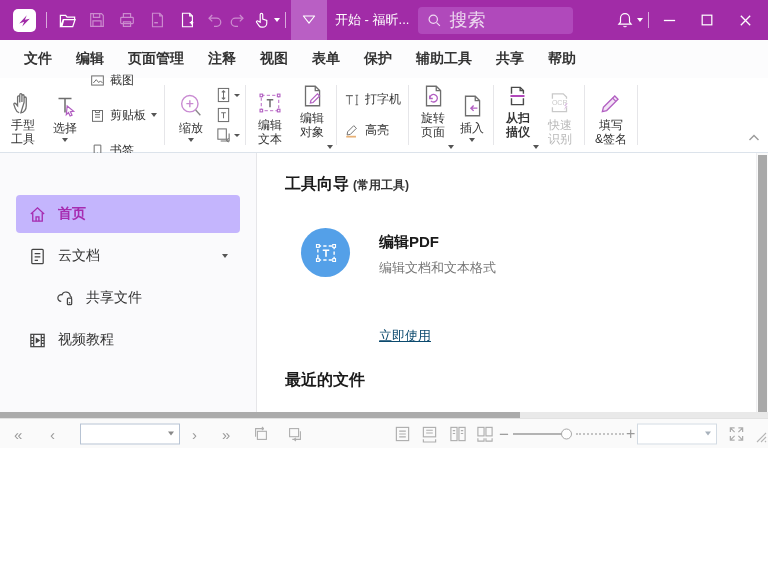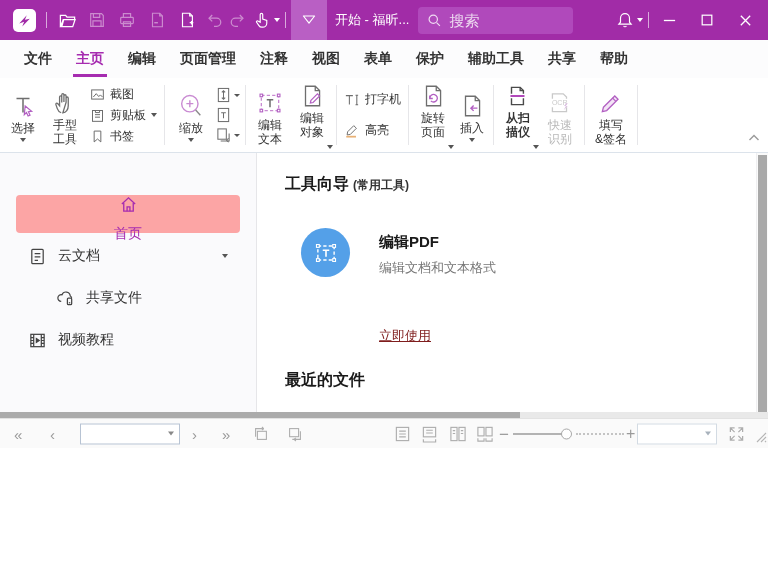--- a/index.html
+++ b/index.html
@@ -12,66 +12,66 @@
   .logo-box { width:23px; height:23px; background:#fff; border-radius:5px; display:flex; align-items:center; justify-content:center; margin:0 5px 0 5px; flex:none; }
   .tb-sep { width:1px; height:16px; background:rgba(255,255,255,.6); margin:0 5px; flex:none; }
   .tb-btn { width:30px; height:30px; display:flex; align-items:center; justify-content:center; border-radius:4px; flex:none; color:#fff; }
   .tb-btn.dim { opacity:.45; }
   .tb-btn.narrow { width:24px; }
   .hand-group { display:flex; align-items:center; flex:none; }
   .wcaret { width:0; height:0; border-left:3.5px solid transparent; border-right:3.5px solid transparent; border-top:4px solid #fff; }
   .start-btn { width:36px; height:40px; background:#B95FC4; display:flex; align-items:center; justify-content:center; flex:none; }
   .tb-title { font-size:13px; margin:0 9px 0 8px; white-space:nowrap; flex:none; }
   .searchbox { width:155px; height:27px; background:#B049BB; border-radius:4px; display:flex; align-items:center; padding:0 9px; gap:7px; flex:none; }
-  .searchbox input { border:none; outline:none; background:transparent; color:#fff; font-size:15px; width:100px; font-family:inherit; }
+  .searchbox input { border:none; outline:none; background:transparent; color:#fff; font-size:18px; width:100px; font-family:inherit; }
   .searchbox input::placeholder { color:#EDD9F0; opacity:1; }
   .tb-right { margin-left:auto; display:flex; align-items:center; }
 
   
   .menubar { height:38px; background:#FCFCFD; display:flex; align-items:stretch; padding:0 12px; flex:none; }
   .menu-tab { padding:8px 12px; display:flex; align-items:center; font-size:14px; font-weight:bold; color:#333; position:relative; white-space:nowrap; }
   .menu-tab.active { color:#A62CB0; }
   .menu-tab.active::after { content:""; position:absolute; left:9px; right:9px; bottom:1px; height:3px; background:#A62CB0; }
 
   
   .toolbar { height:75px; background:#fff; border-bottom:1px solid #DCE3EB; display:flex; align-items:center; padding:0 2px; position:relative; flex:none; }
   .tsep { width:1px; height:60px; background:#E6E6E9; margin:0 3px; flex:none; }
   .tbtn { display:flex; flex-direction:column; align-items:center; width:42px; padding-top:3px; flex:none; color:#333; cursor:default; }
   .tbtn .bigicon { height:30px; display:flex; align-items:center; justify-content:center; color:#6E6E6E; }
   .tlabel { font-size:12px; line-height:14px; text-align:center; white-space:pre-line; position:relative; }
   .tlabel .caret-br { position:absolute; right:-9px; bottom:4px; }
   .caret { width:0; height:0; border-left:3.5px solid transparent; border-right:3.5px solid transparent; border-top:4px solid #555; }
   .caret.under { margin-top:3px; }
-  .tcol { display:flex; flex-direction:column; justify-content:center; gap:3px; flex:none; padding:0 4px; }
+  .tcol { display:flex; flex-direction:column; justify-content:center; gap:17px; flex:none; padding:0 4px; }
   .srow { display:flex; align-items:center; gap:5px; font-size:12px; color:#333; height:18px; }
   .srow .sicon { color:#6E6E6E; display:flex; }
   .fitcol { display:flex; flex-direction:column; gap:4px; padding:0 2px; }
   .fitrow { display:flex; align-items:center; gap:3px; color:#6E6E6E; }
   .dim-btn { color:#B9B9B9 !important; }
   .dim-btn .bigicon { color:#C9C9C9 !important; }
   .collapse-btn { position:absolute; right:8px; bottom:6px; color:#9A9A9A; }
 
   
   .content { flex:1; display:flex; min-height:0; }
   .sidebar { width:257px; background:#FAFAFC; border-right:1px solid #E6E6E9; padding-top:38px; position:relative; flex:none; }
   .side-item { height:38px; margin:4px 16px 3px 16px; display:flex; align-items:center; gap:11px; padding:0 12px; font-size:14px; color:#333; border-radius:4px; }
   .side-item .sico { display:flex; color:#444; }
-  .side-item.active { background:#fca5a5; color:#A62CB0; font-weight:normal;flex-direction:column; }
+  .side-item.active { background:#c4b5fd; color:#A62CB0; font-weight:bold; }
   .side-item.active .sico { color:#A62CB0; }
   .side-item.indent { padding-left:40px; }
   .side-caret { margin-left:auto; }
   .open-file-btn { position:absolute; left:14px; right:17px; top:262px; height:32px; background:#fff; border:1px solid #D5D5DA; border-radius:4px; display:flex; align-items:center; justify-content:center; font-size:14px; font-weight:bold; color:#333; }
 
   .main { flex:1; background:#fff; position:relative; overflow:hidden; }
   .wizard-title { position:absolute; left:28px; top:21px; font-size:16px; font-weight:bold; color:#1a1a1a; }
   .wizard-sub { font-size:12px; font-weight:bold; color:#333; margin-left:4px; }
   .card-icon { position:absolute; left:44px; top:75px; width:49px; height:49px; border-radius:50%; background:#54A0E8; display:flex; align-items:center; justify-content:center; }
   .card-title { position:absolute; left:122px; top:80px; font-size:15px; font-weight:bold; color:#1a1a1a; }
   .card-desc { position:absolute; left:122px; top:106px; font-size:13px; color:#777; }
-  .card-action { position:absolute; left:122px; top:174px; font-size:13px; color:#7f1d1d; text-decoration:underline; }
+  .card-action { position:absolute; left:122px; top:174px; font-size:13px; color:#0c4a6e; text-decoration:underline; }
   .recent-title { position:absolute; left:28px; top:217px; font-size:16px; font-weight:bold; color:#1a1a1a; }
 
   
   .wm-circle { position:absolute; left:342px; top:280px; width:156px; height:156px; border-radius:50%; background:#F4F4F6; }
   .wm-doc { position:absolute; left:382px; top:312px; }
   .wm-spark { position:absolute; color:#C9C9CD; }
 
   
   .vscroll { position:absolute; right:0; top:0; bottom:0; width:12px; background:#FAFAFA; border-left:1px solid #EFEFF1; }
   .vthumb { position:absolute; left:1px; right:1px; top:2px; height:290px; background:#A9A9A9; }
@@ -196,53 +196,52 @@
       <div class="tb-btn">
         <svg width="15" height="15" viewBox="0 0 16 16" stroke="#fff" stroke-width="1.4">
             <path d="M3 3 L13 13 M13 3 L3 13"></path>
           </svg>
       </div>
     </div>
   </div>
 
   <div class="menubar">
     <div class="menu-tab">文件</div>
-    <div class="menu-tab active">主页</div>
     <div class="menu-tab">编辑</div>
     <div class="menu-tab">页面管理</div>
     <div class="menu-tab">注释</div>
     <div class="menu-tab">视图</div>
     <div class="menu-tab">表单</div>
     <div class="menu-tab">保护</div>
     <div class="menu-tab">辅助工具</div>
     <div class="menu-tab">共享</div>
     <div class="menu-tab">帮助</div>
   </div>
 
   <div class="toolbar">
 
     <div class="tbtn">
       <div class="bigicon">
+        <svg width="26" height="26" viewBox="0 0 24 24" fill="none" stroke="currentColor" stroke-width="1.2">
+            <path d="M8.5 21 c-1.8 -.6 -3 -2 -3.6 -3.8 L3.6 13.5 c-.4 -1 .8 -1.8 1.6 -1 L7 14.5 V6.5 c0 -1.5 2 -1.5 2 0 v5 M9 11.5 V4.5 c0 -1.5 2 -1.5 2 0 v6.5 M11 11 V5.5 c0 -1.5 2 -1.5 2 0 v6 M13 11.5 V7.5 c0 -1.4 2 -1.4 2 0 v7 c0 3.5 -2 6.5 -5 6.5 z"></path>
+          </svg>
+      </div>
+      <div class="tlabel">手型
+工具</div>
+    </div>
+
+    <div class="tbtn">
+      <div class="bigicon">
         <svg width="26" height="26" viewBox="0 0 24 24" fill="none">
             <path d="M6 5 h12 M12 5 v13" stroke="#6E6E6E" stroke-width="1.4"></path>
             <path d="M14 12 l6 5 -3 .3 1.5 3.2 -1.8 .8 -1.5 -3.2 -2 2 z" fill="none" stroke="#B25FC2" stroke-width="1.1"></path>
           </svg>
       </div>
       <div class="tlabel">选择</div>
       <div class="caret under"></div>
-    </div>
-
-    <div class="tbtn">
-      <div class="bigicon">
-        <svg width="26" height="26" viewBox="0 0 24 24" fill="none" stroke="currentColor" stroke-width="1.2">
-            <path d="M8.5 21 c-1.8 -.6 -3 -2 -3.6 -3.8 L3.6 13.5 c-.4 -1 .8 -1.8 1.6 -1 L7 14.5 V6.5 c0 -1.5 2 -1.5 2 0 v5 M9 11.5 V4.5 c0 -1.5 2 -1.5 2 0 v6.5 M11 11 V5.5 c0 -1.5 2 -1.5 2 0 v6 M13 11.5 V7.5 c0 -1.4 2 -1.4 2 0 v7 c0 3.5 -2 6.5 -5 6.5 z"></path>
-          </svg>
-      </div>
-      <div class="tlabel">手型
-工具</div>
     </div>
 
     <div class="tcol">
       <div class="srow">
         <span class="sicon">
           <svg width="15" height="15" viewBox="0 0 18 18" fill="none" stroke="currentColor" stroke-width="1.2">
               <rect x="2" y="3.5" width="14" height="11"></rect>
               <path d="M4 12 l3.5 -4 3 3.5 2 -2 2.5 2.5"></path>
             </svg>
         </span>

